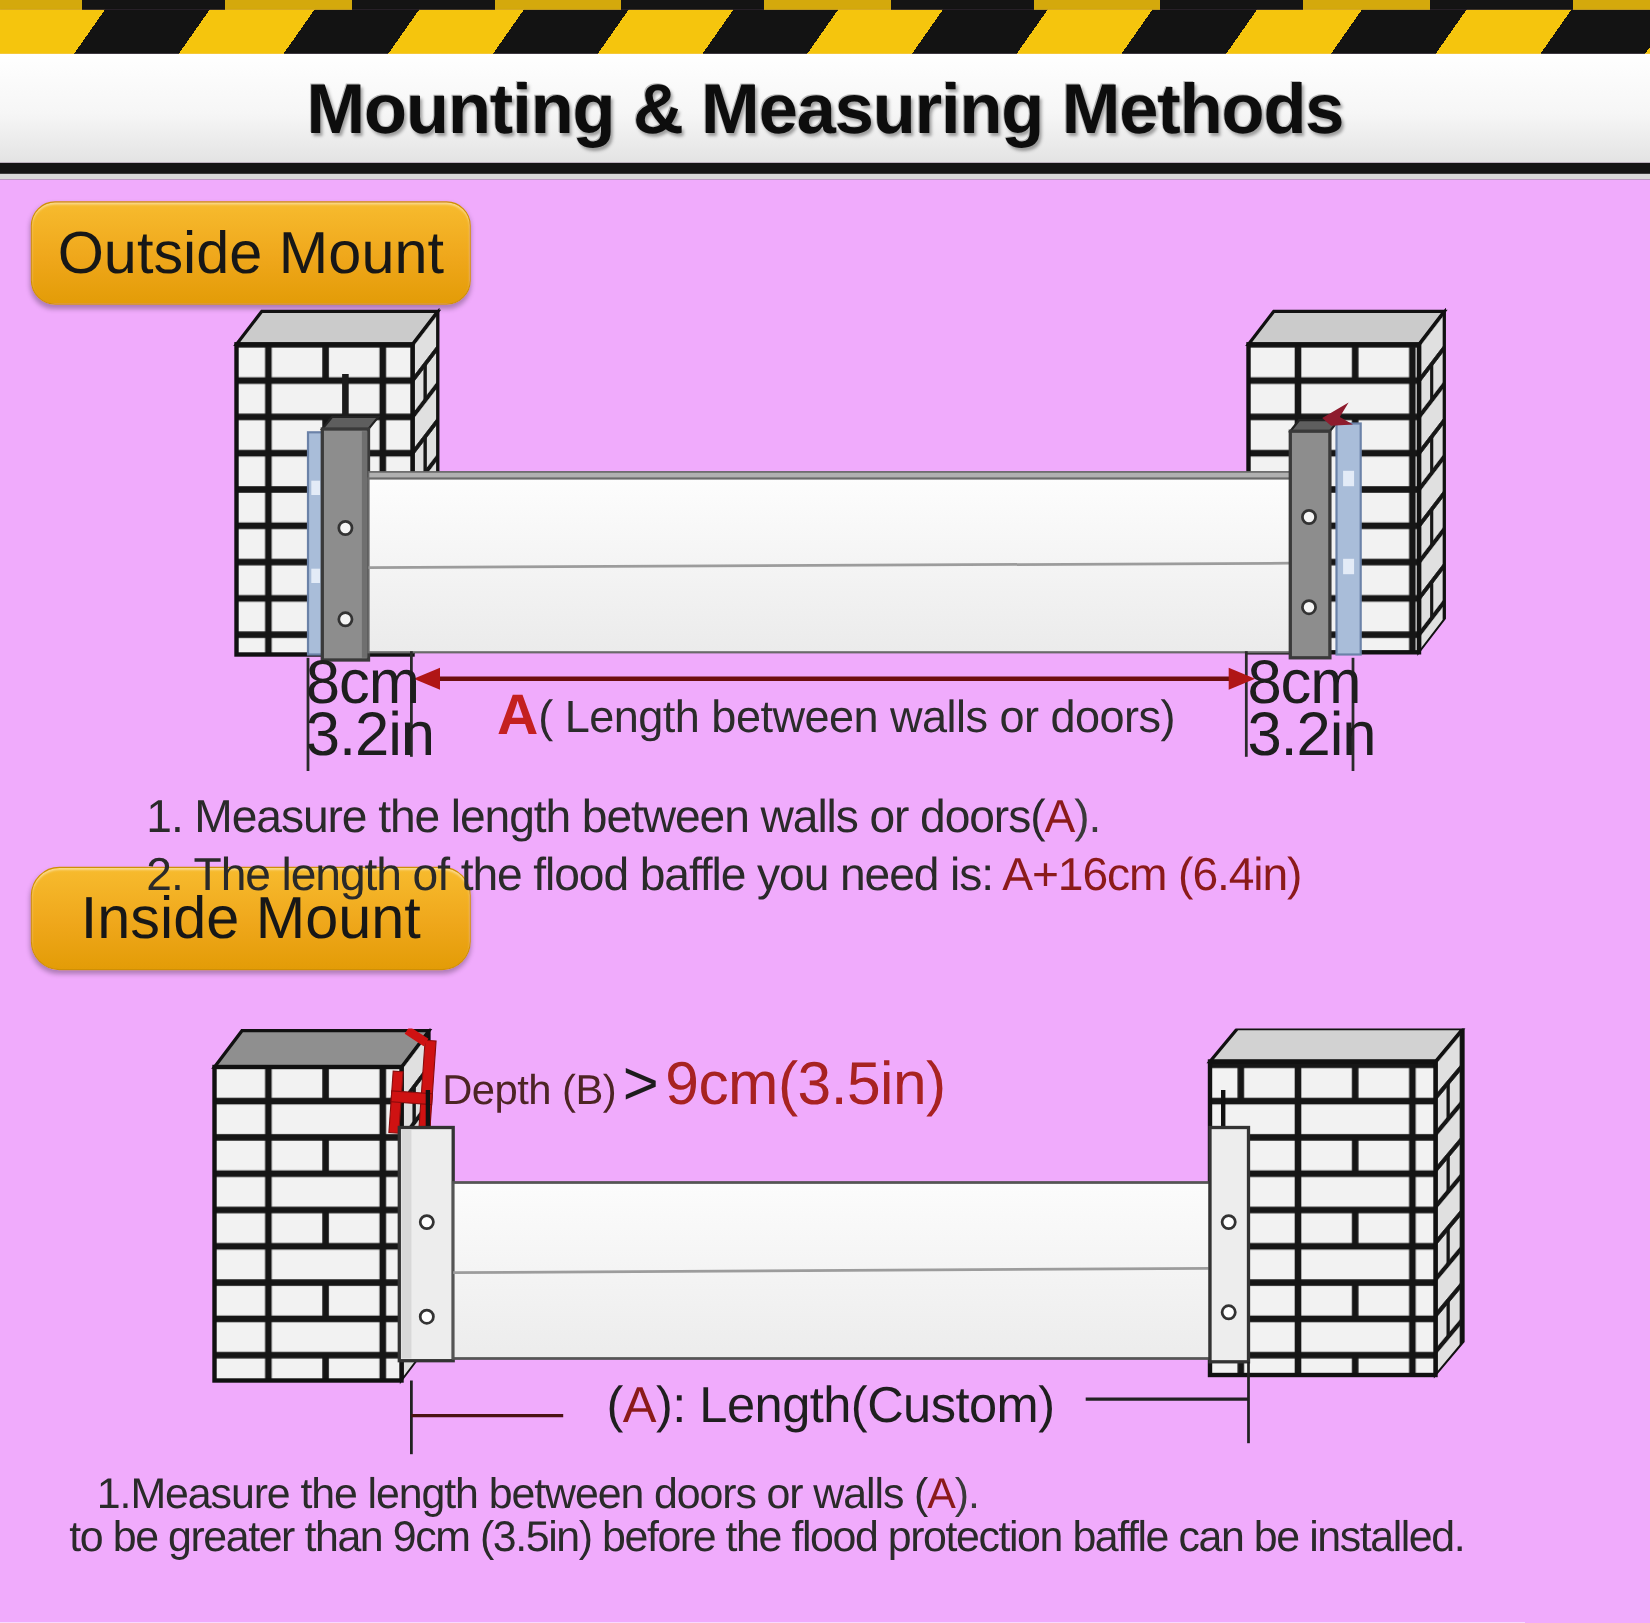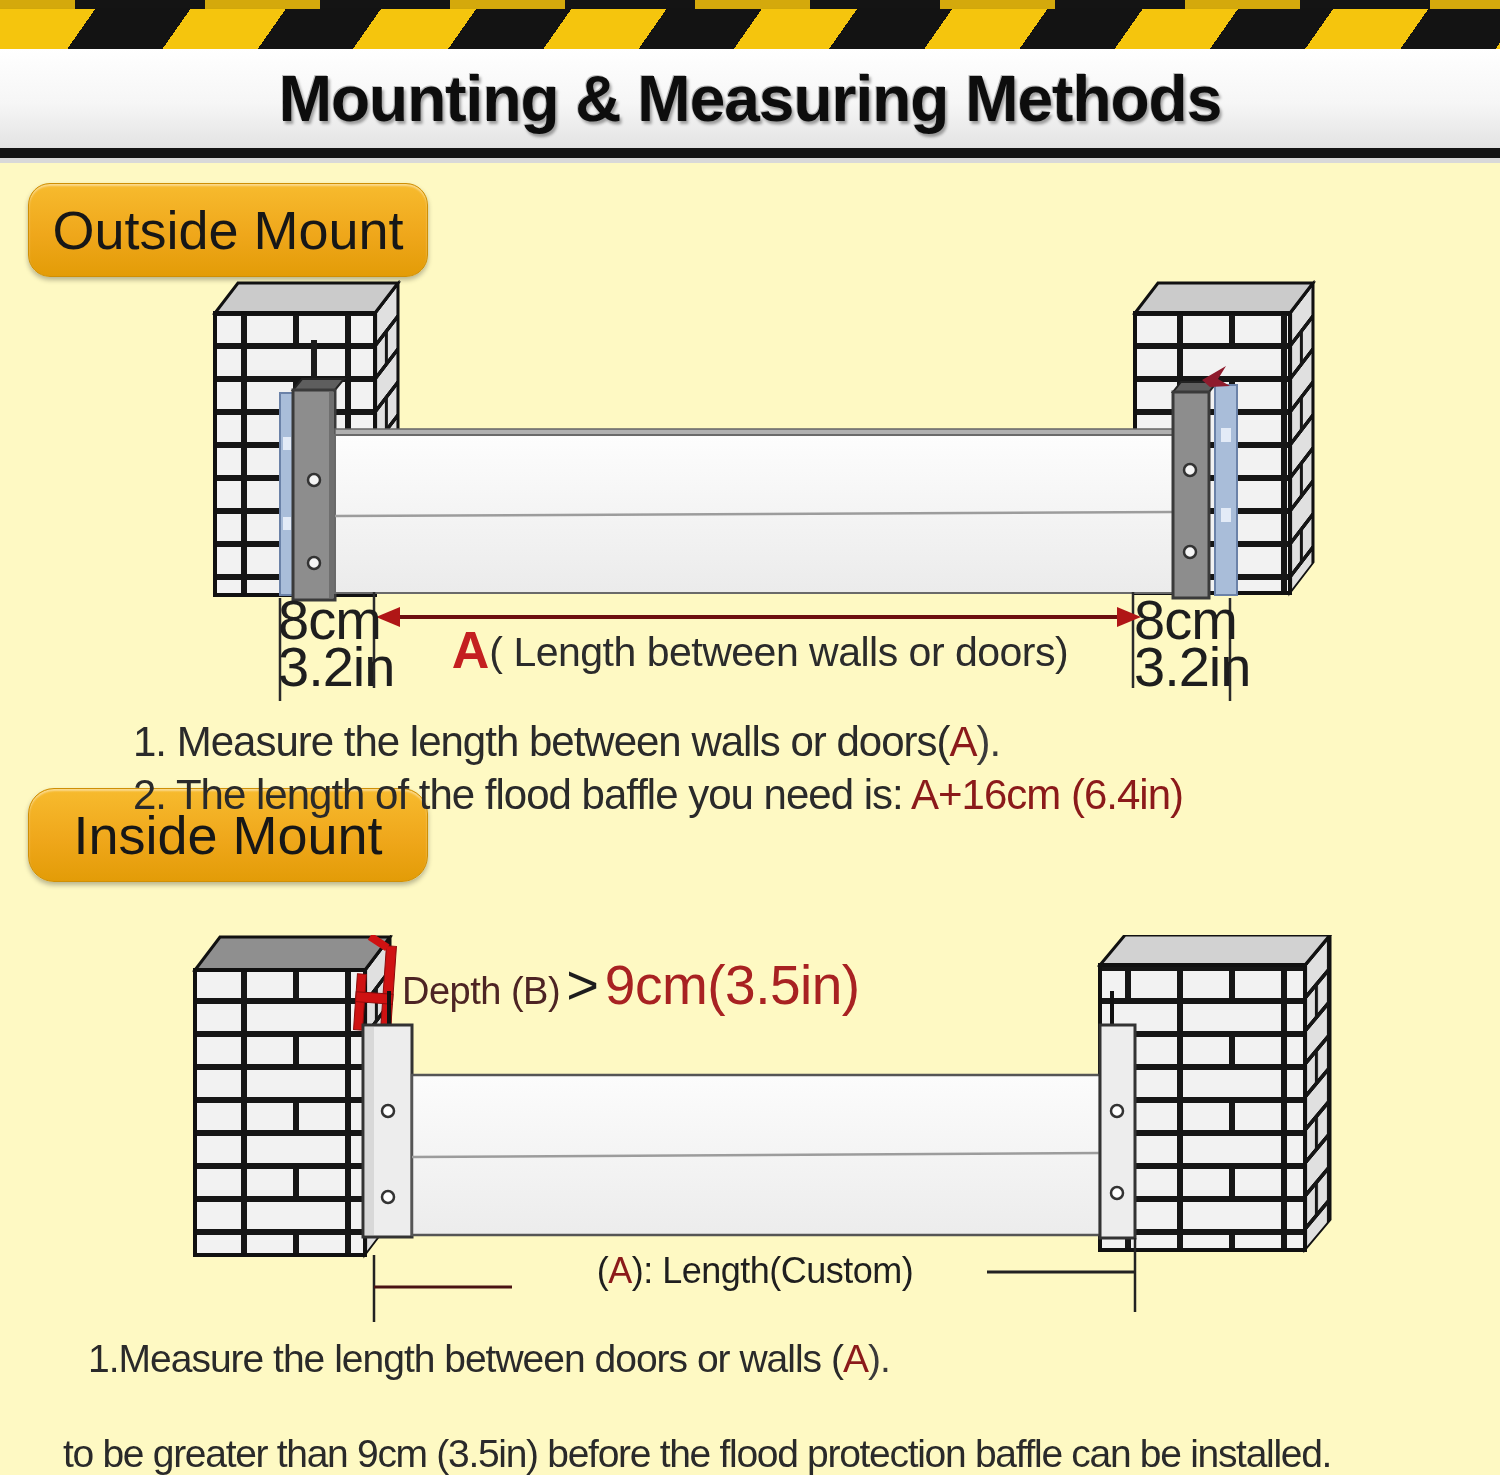--- a/index.html
+++ b/index.html
@@ -1,17 +1,17 @@
 <!DOCTYPE html>
 <html><head>
 <meta charset="utf-8">
 <style>
   html,body{margin:0;padding:0;background:#ffffff;}
   #page{
-    position:relative;width:1500px;height:1475px;overflow:hidden;background:#fef9c3;
+    position:relative;width:1500px;height:1475px;overflow:hidden;background:#f0abfc;
     font-family:"Liberation Sans", sans-serif;color:#222;
   }
   
   .hazard-top{position:absolute;top:0;left:0;width:100%;height:9px;
     background:repeating-linear-gradient(90deg,#d4a90c 0 115px,#141414 115px 245px);
     background-position:-40px 0;}
   .hazard-main{position:absolute;top:9px;left:0;width:100%;height:40px;
     background:repeating-linear-gradient(125deg,#f5c50d 0 78px,#131313 78px 156px);
     box-shadow:0 2px 3px rgba(0,0,0,.25);}
   .title-band{position:absolute;top:49px;left:0;width:100%;height:99px;
@@ -40,21 +40,21 @@
   .span-label{left:385px;top:620px;width:750px;text-align:center;white-space:nowrap;}
   .span-label .big-a{font-size:52px;font-weight:bold;color:#c42020;vertical-align:-2px;}
   .span-label .rest{font-size:41px;color:#2b2b2b;letter-spacing:-0.5px;}
   .step{font-size:42px;color:#2a2a2a;letter-spacing:-1px;white-space:nowrap;}
   .red{color:#8b1a1a;}
   .darkparen{color:#3a3a3a;}
   .depth-label{left:402px;top:952px;white-space:nowrap;display:flex;align-items:baseline;}
   .depth-label .d1{font-size:38px;color:#4d2424;letter-spacing:-0.5px;}
   .depth-label .d2{font-size:56px;color:#1d1d1d;padding:0 6px;}
   .depth-label .d3{font-size:55px;color:#a82222;letter-spacing:-0.5px;text-align:right;}
-  .inside-span{left:455px;top:1250px;width:600px;text-align:center;font-size:36px;color:#1f1f1f;
+  .inside-span{left:455px;top:1250px;width:600px;text-align:center;font-size:46px;color:#1f1f1f;
     letter-spacing:-0.5px;white-space:nowrap;}
 </style>
 </head>
 <body>
 
 <div id="page">
 
   <div class="hazard-top"></div>
   <div class="hazard-main"></div>
   <div class="title-band">
@@ -238,17 +238,17 @@
     <span class="d2">&gt;</span>
     <span class="d3">9cm(3.5in)</span>
   </div>
   <div class="abs inside-span">
     <span>(</span><span class="red">A</span><span>): Length(Custom)</span>
   </div>
 
   <div class="abs step" style="left:88px;top:1337px;font-size:39px;">
     <span>1.Measure the length between doors or walls (</span><span class="red">A</span><span class="darkparen">).</span>
   </div>
-  <div class="abs step" style="left:63px;top:1432px;font-size:39px;letter-spacing:-1.3px;">
+  <div class="abs step" style="left:63px;top:1376px;font-size:39px;letter-spacing:-1.3px;">
     <span>to be greater than 9cm (3.5in) before the flood protection baffle can be installed.</span>
   </div>
 
 </div>
 
 </body></html>

